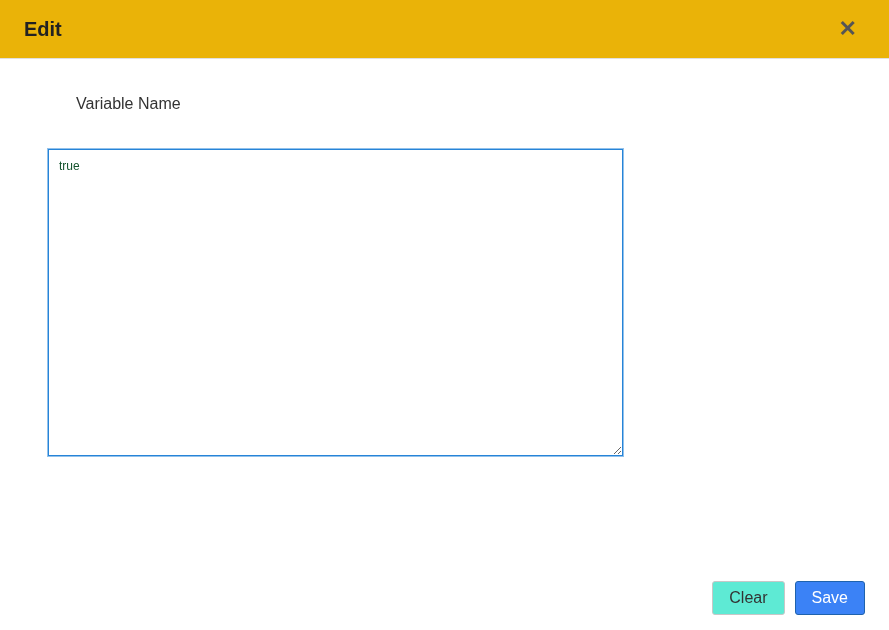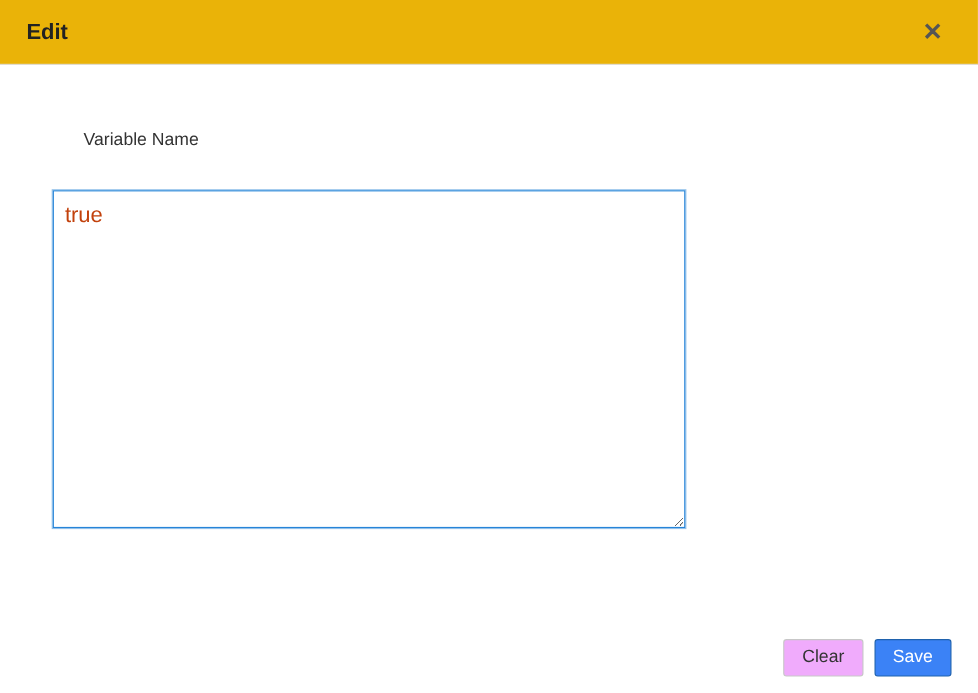--- a/index.html
+++ b/index.html
@@ -29,64 +29,63 @@
     }
     .content {
       padding: 34px 48px 0 48px;
       position: relative;
       height: calc(100% - 60px);
     }
     .form-row {
       display: flex;
       align-items: flex-start;
       margin-bottom: 36px;
-      margin-top: 24px;
     }
     .form-label {
       width: 190px;
       text-align: left;
       font-size: 16px;
       color: #333;
       padding-top: 2px;
       padding-left: 28px;
     }
     .form-value {
       flex: 1;
       font-size: 16px;
       color: #333;
     }
     textarea.form-input {
       width: 575px;
       height: 307px;
-      font-size: 20px;
+      font-size: 12px;
       font-family: inherit;
       padding: 8px 10px;
       border: 1px solid #2684d8;
       outline: none;
       box-shadow: 0 0 0 1px rgba(38,132,216,0.5);
       resize: both;
-      color: #c2410c;
+      color: #14532d;
       line-height: 1.4;
     }
     .footer {
       position: absolute;
       right: 24px;
       bottom: 14px;
       display: flex;
       gap: 10px;
     }
     .btn {
       font-size: 16px;
       padding: 7px 16px;
       border-radius: 3px;
       cursor: pointer;
       font-family: inherit;
     }
     .btn-default {
-      background: #f0abfc;
+      background: #5eead4;
       color: #333;
       border: 1px solid #c7c7c7;
     }
     .btn-primary {
       background: #3b82f6;
       color: #ffffff;
       border: 1px solid #1f62ad;
     }
   </style>
 </head>

